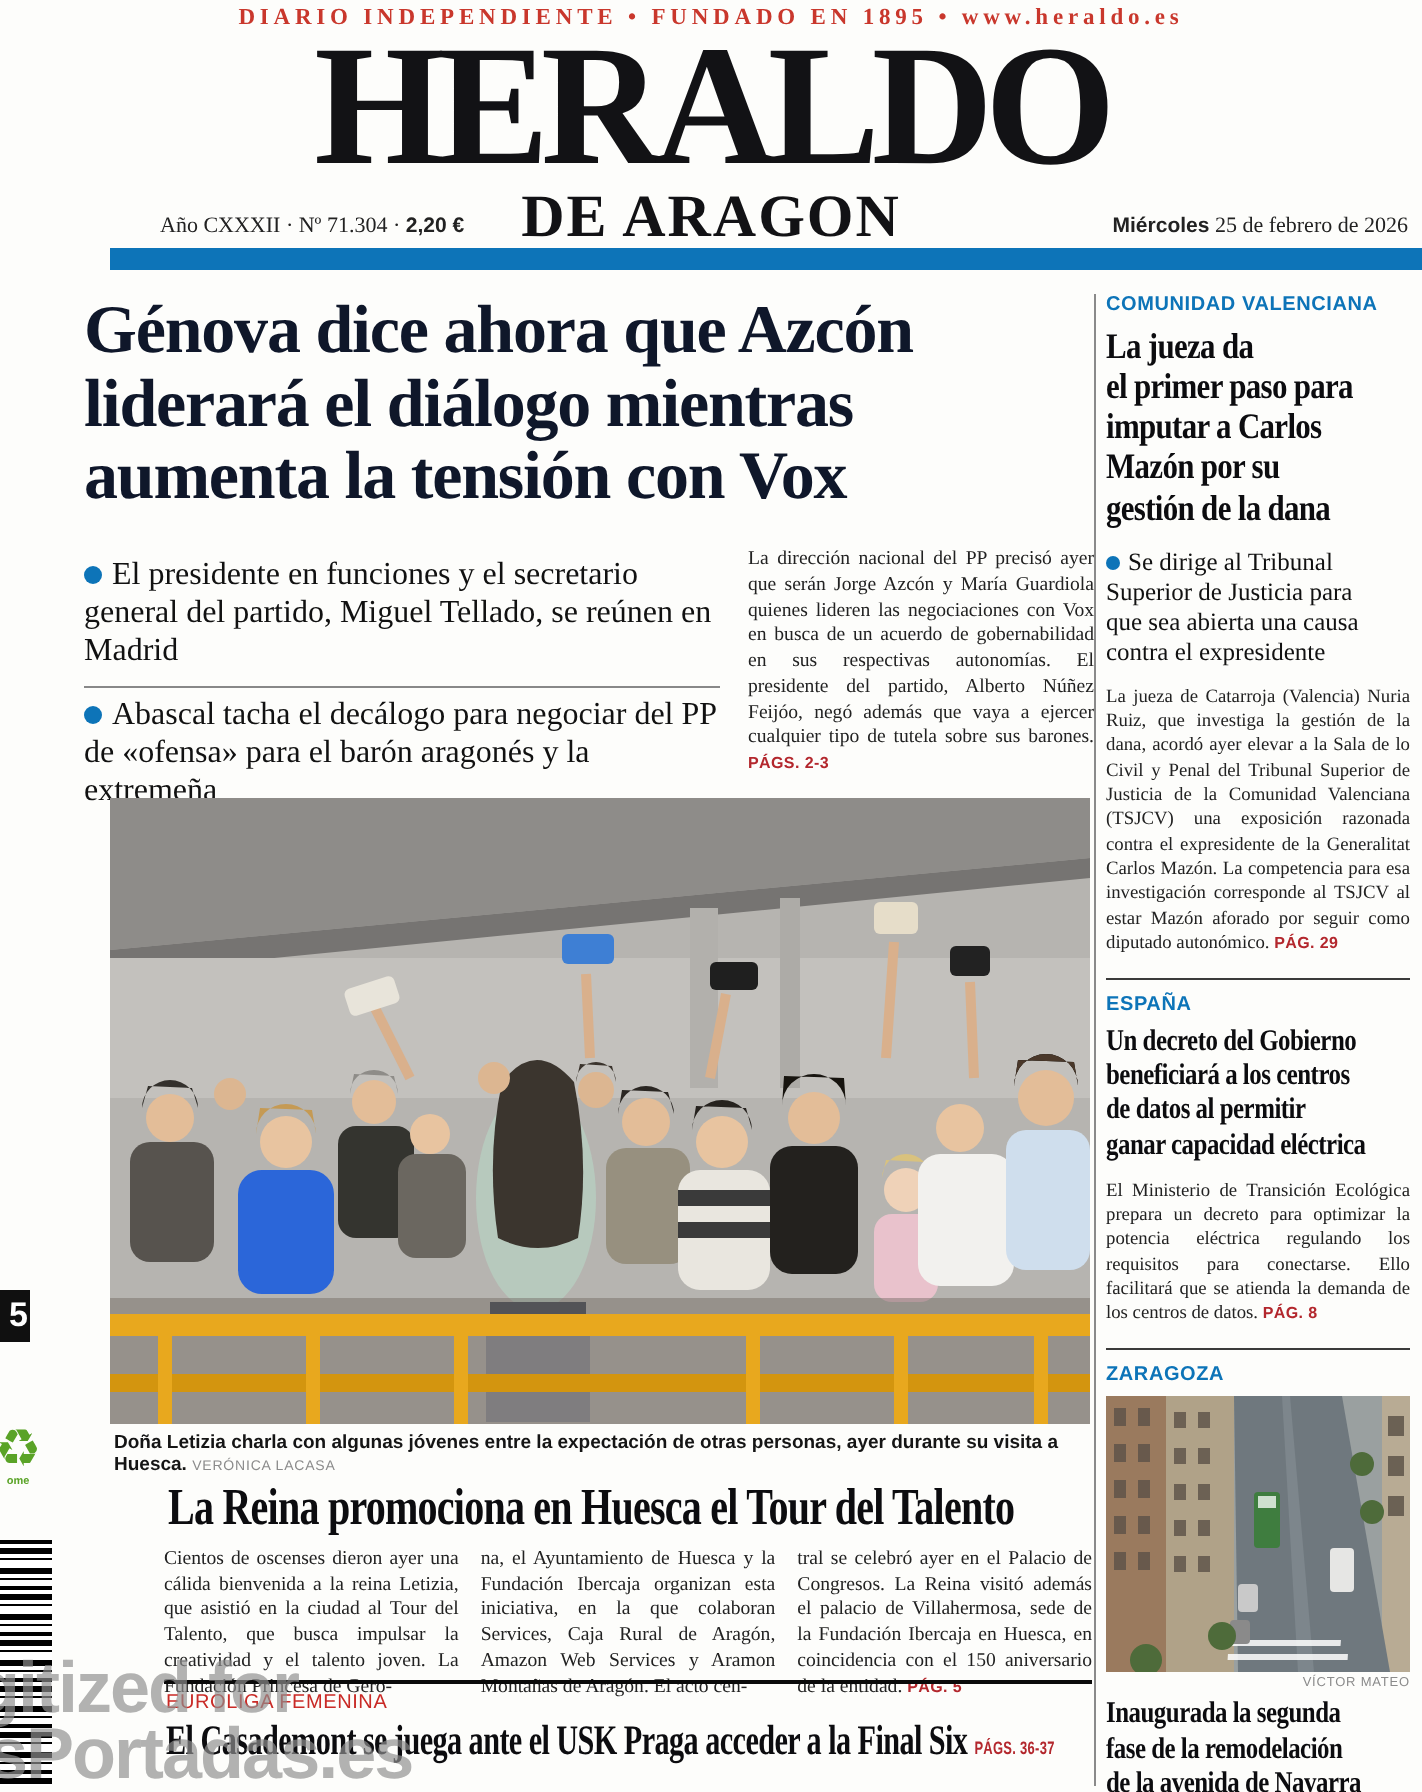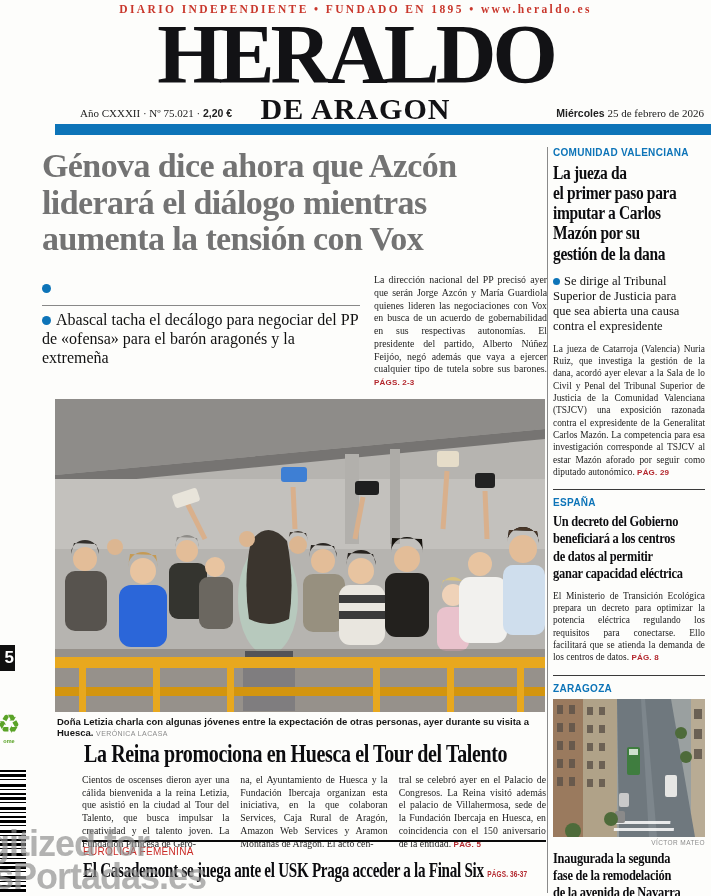--- a/index.html
+++ b/index.html
@@ -25,21 +25,21 @@
   }
   .ed-left { position:absolute; top:107px; left:80px; font-size:11px; color:#222; }
   .ed-left b { font-family:"Liberation Sans",sans-serif; font-size:10.5px; }
   .ed-right { position:absolute; top:107px; right:7px; font-size:11px; color:#222; }
   .ed-right b { font-family:"Liberation Sans",sans-serif; font-size:10.5px; }
   .blue-bar { position:absolute; top:124px; left:55px; right:0; height:11px; background:#0d74b8; }
   
   .lead { position:absolute; left:42px; top:142px; width:505px; }
   .lead-head {
     white-space:pre-line; font-size:34px; font-weight:bold; line-height:1.08;
-    letter-spacing:-0.6px; color:#737373; margin:6px 0 16px 0;
+    letter-spacing:-0.6px; color:#0f172a; margin:6px 0 16px 0;
   }
   .lead-row { display:flex; gap:14px; }
   .bullets { width:318px; }
   .bullet-item { font-size:16px; line-height:1.18; padding:5px 0 7px 0; color:#111; }
   .bullet-item + .bullet-item { border-top:1px solid #888; }
   .dot { display:inline-block; width:9px; height:9px; border-radius:50%; background:#0d74b8; margin-right:5px; }
   .standfirst { flex:1; font-size:9.8px; line-height:1.3; text-align:justify; color:#222; }
   .pageref {
     font-family:"Liberation Sans",sans-serif; font-weight:bold; font-size:8px;
     color:#b3272d; letter-spacing:0.2px;
@@ -121,31 +121,31 @@
   }
 </style>
 </head>
 <body>
 
 <div id="page">
 
   <div class="topline">DIARIO INDEPENDIENTE • FUNDADO EN 1895 • www.heraldo.es</div>
   <div class="mast-title">HERALDO</div>
   <div class="mast-sub">DE ARAGON</div>
-  <div class="ed-left"><span>Año CXXXII · Nº 75.021 · </span><b>2,20 €</b></div>
+  <div class="ed-left"><span>Año CXXXII · Nº 71.304 · </span><b>2,20 €</b></div>
   <div class="ed-right"><b>Miércoles</b><span> 25 de febrero de 2026</span></div>
   <div class="blue-bar"></div>
 
   <div class="lead">
     <div class="lead-head">Génova dice ahora que Azcón
 liderará el diálogo mientras
 aumenta la tensión con Vox</div>
     <div class="lead-row">
       <div class="bullets">
-        <div class="bullet-item"><span class="dot"></span></div>
+        <div class="bullet-item"><span class="dot"></span><span>El presidente en funciones y el secretario general del partido, Miguel Tellado, se reúnen en Madrid</span></div>
         <div class="bullet-item"><span class="dot"></span><span>Abascal tacha el decálogo para negociar del PP de «ofensa» para el barón aragonés y la extremeña</span></div>
       </div>
       <div class="standfirst"><span>La dirección nacional del PP precisó ayer que serán Jorge Azcón y María Guardiola quienes lideren las negociaciones con Vox en busca de un acuerdo de gobernabilidad en sus respectivas autonomías. El presidente del partido, Alberto Núñez Feijóo, negó además que vaya a ejercer cualquier tipo de tutela sobre sus barones. </span><span class="pageref">PÁGS. 2-3</span></div>
     </div>
   </div>
 
   <div class="lead-photo">
     <svg width="490" height="313" viewBox="0 0 490 313">
       <rect x="0" y="0" width="490" height="313" fill="#b6b4b0"></rect>
       <polygon points="0,0 160,0 0,58" fill="#d6d4d0"></polygon>

